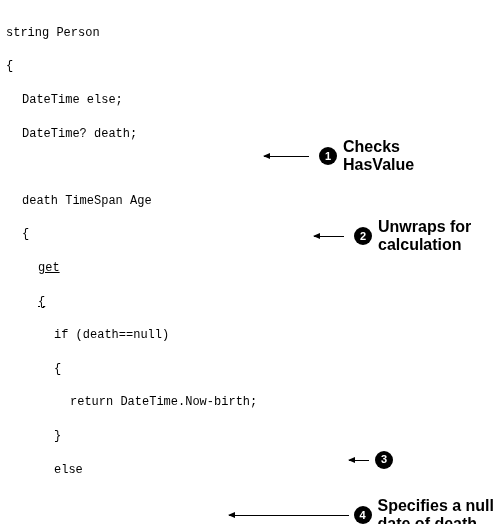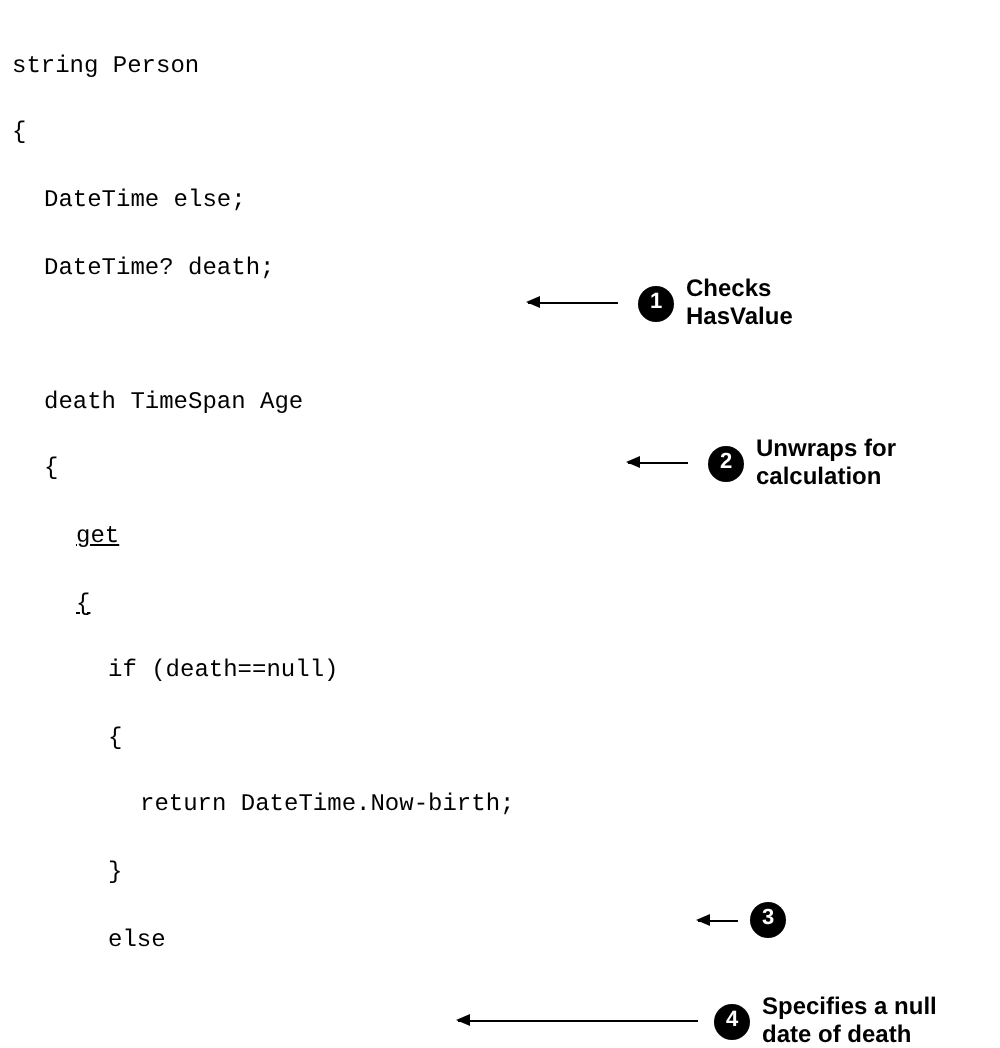--- a/index.html
+++ b/index.html
@@ -53,21 +53,21 @@
       display: inline-flex;
       align-items: center; justify-content: center;
       font-family: Arial, sans-serif;
       font-size: 11px;
       font-weight: bold;
       margin-right: 6px;
       flex: 0 0 auto;
     }
     .annot-text {
       font-family: Arial, Helvetica, sans-serif;
-      font-size: 12px;
+      font-size: 16px;
       font-weight: bold;
       line-height: 1.15;
       flex: 0 0 auto;
     }
     .c1 { top: 138px; }
     .c2 { top: 218px; }
     .c3 { top: 451px; }
     .c4 { top: 497px; }
   </style>
 </head>

